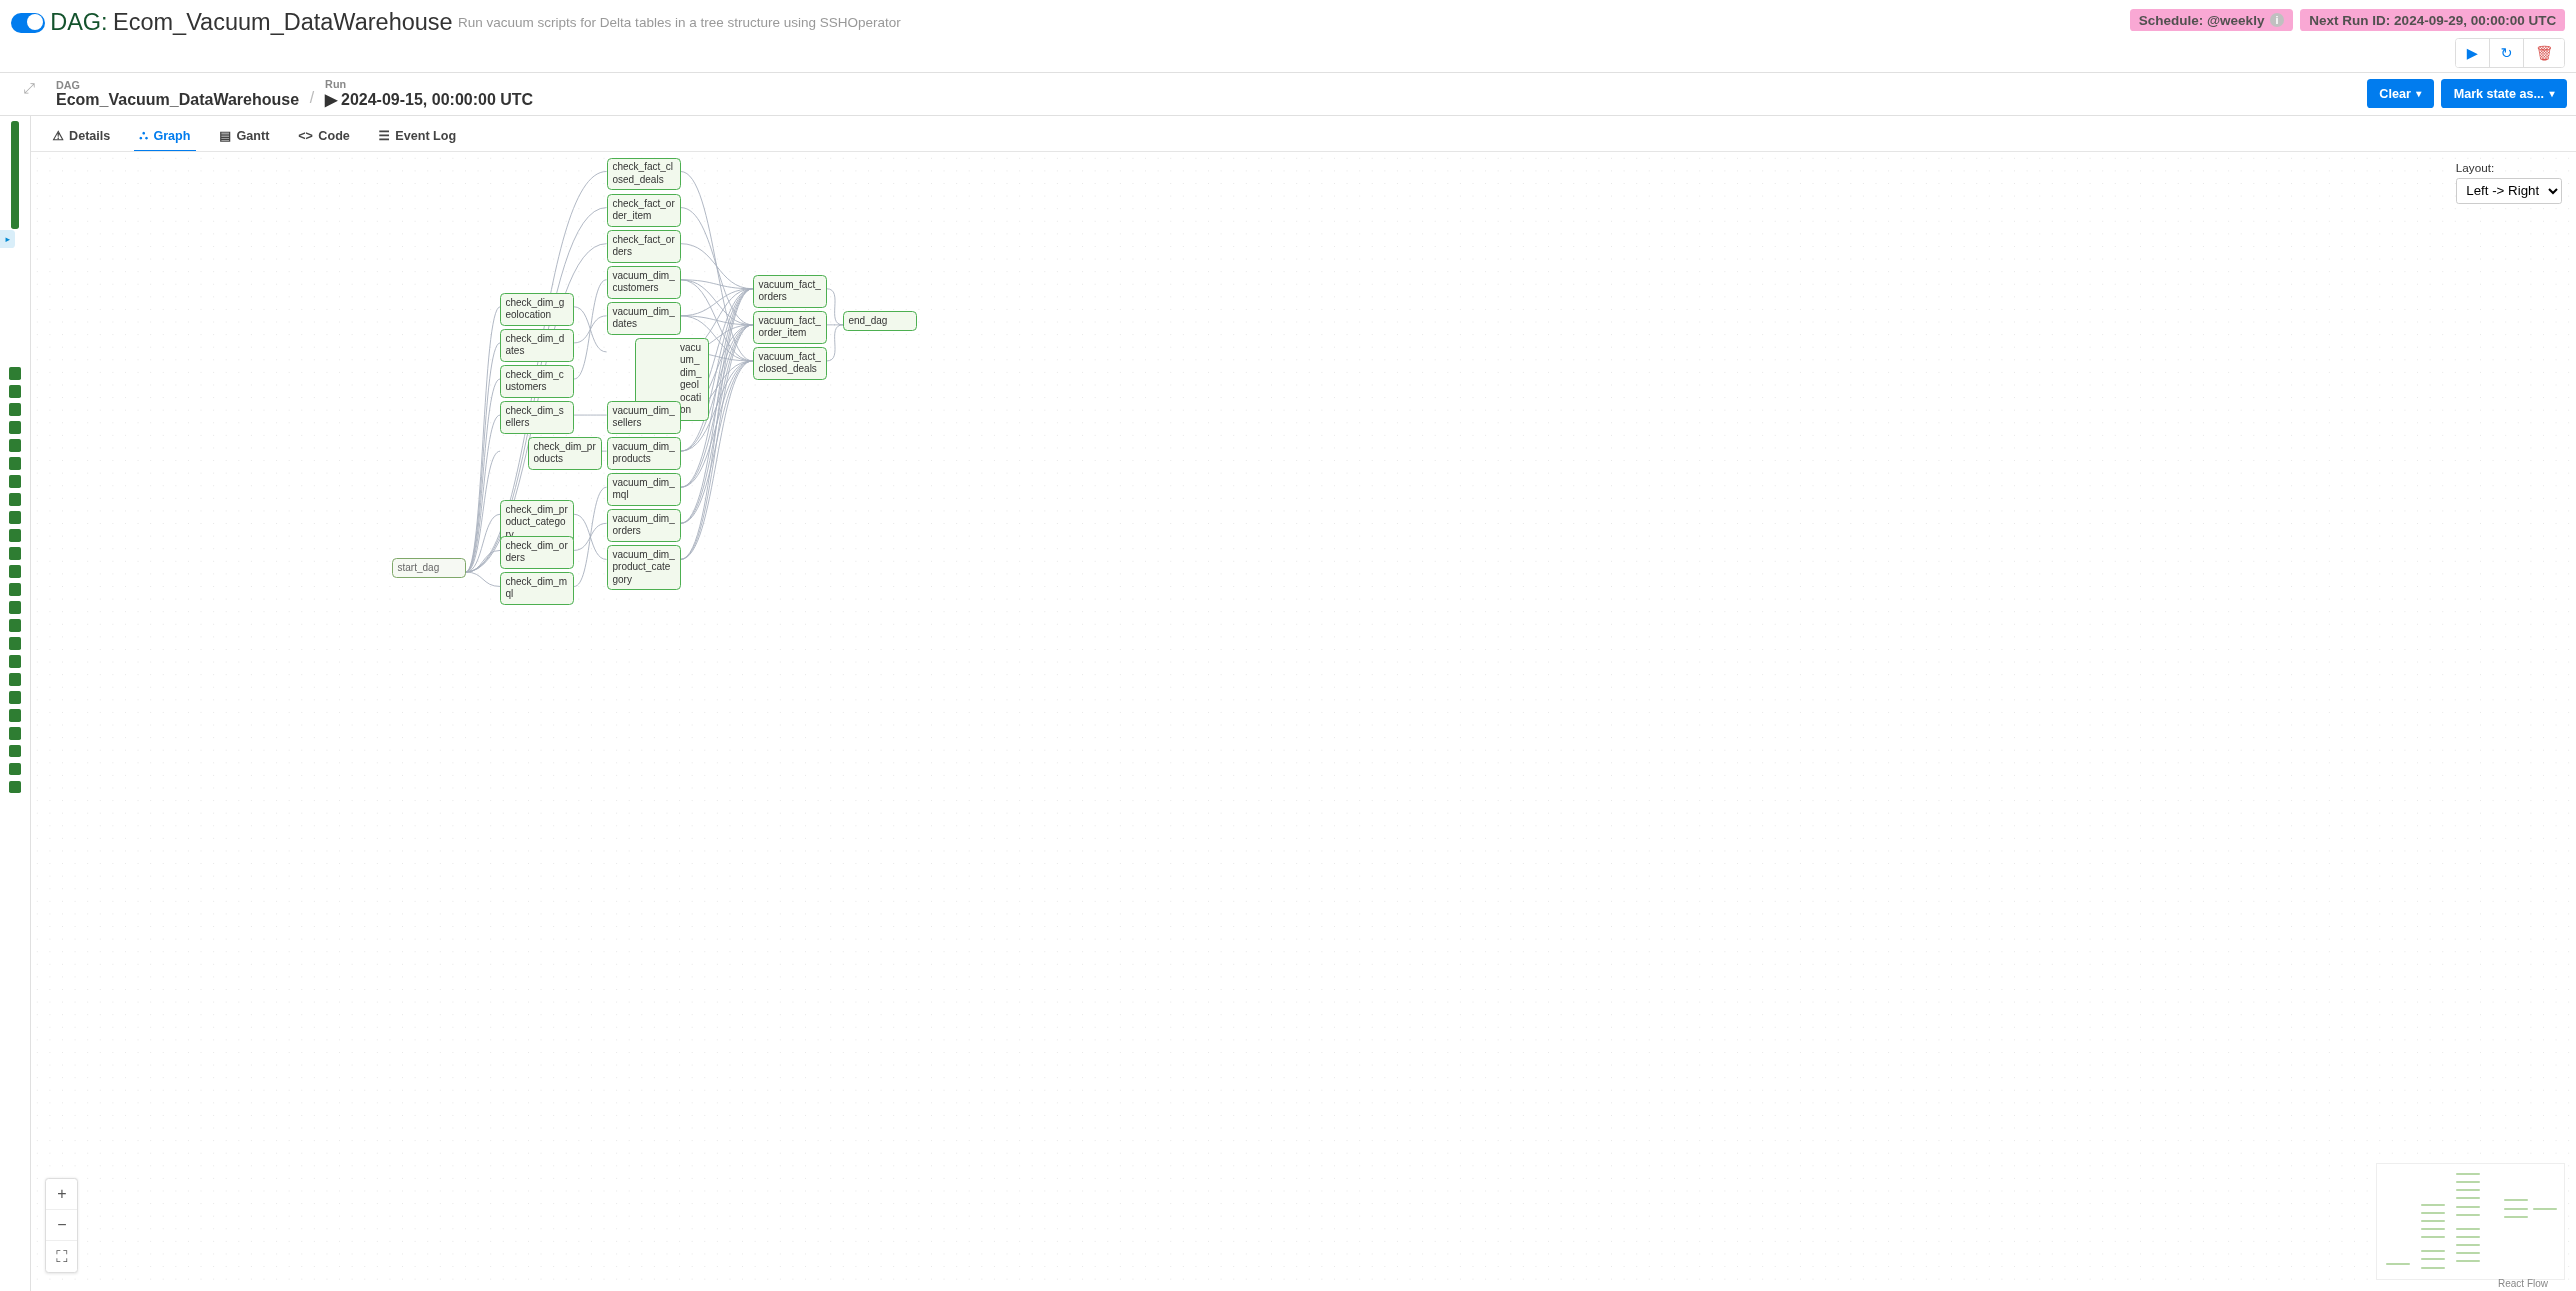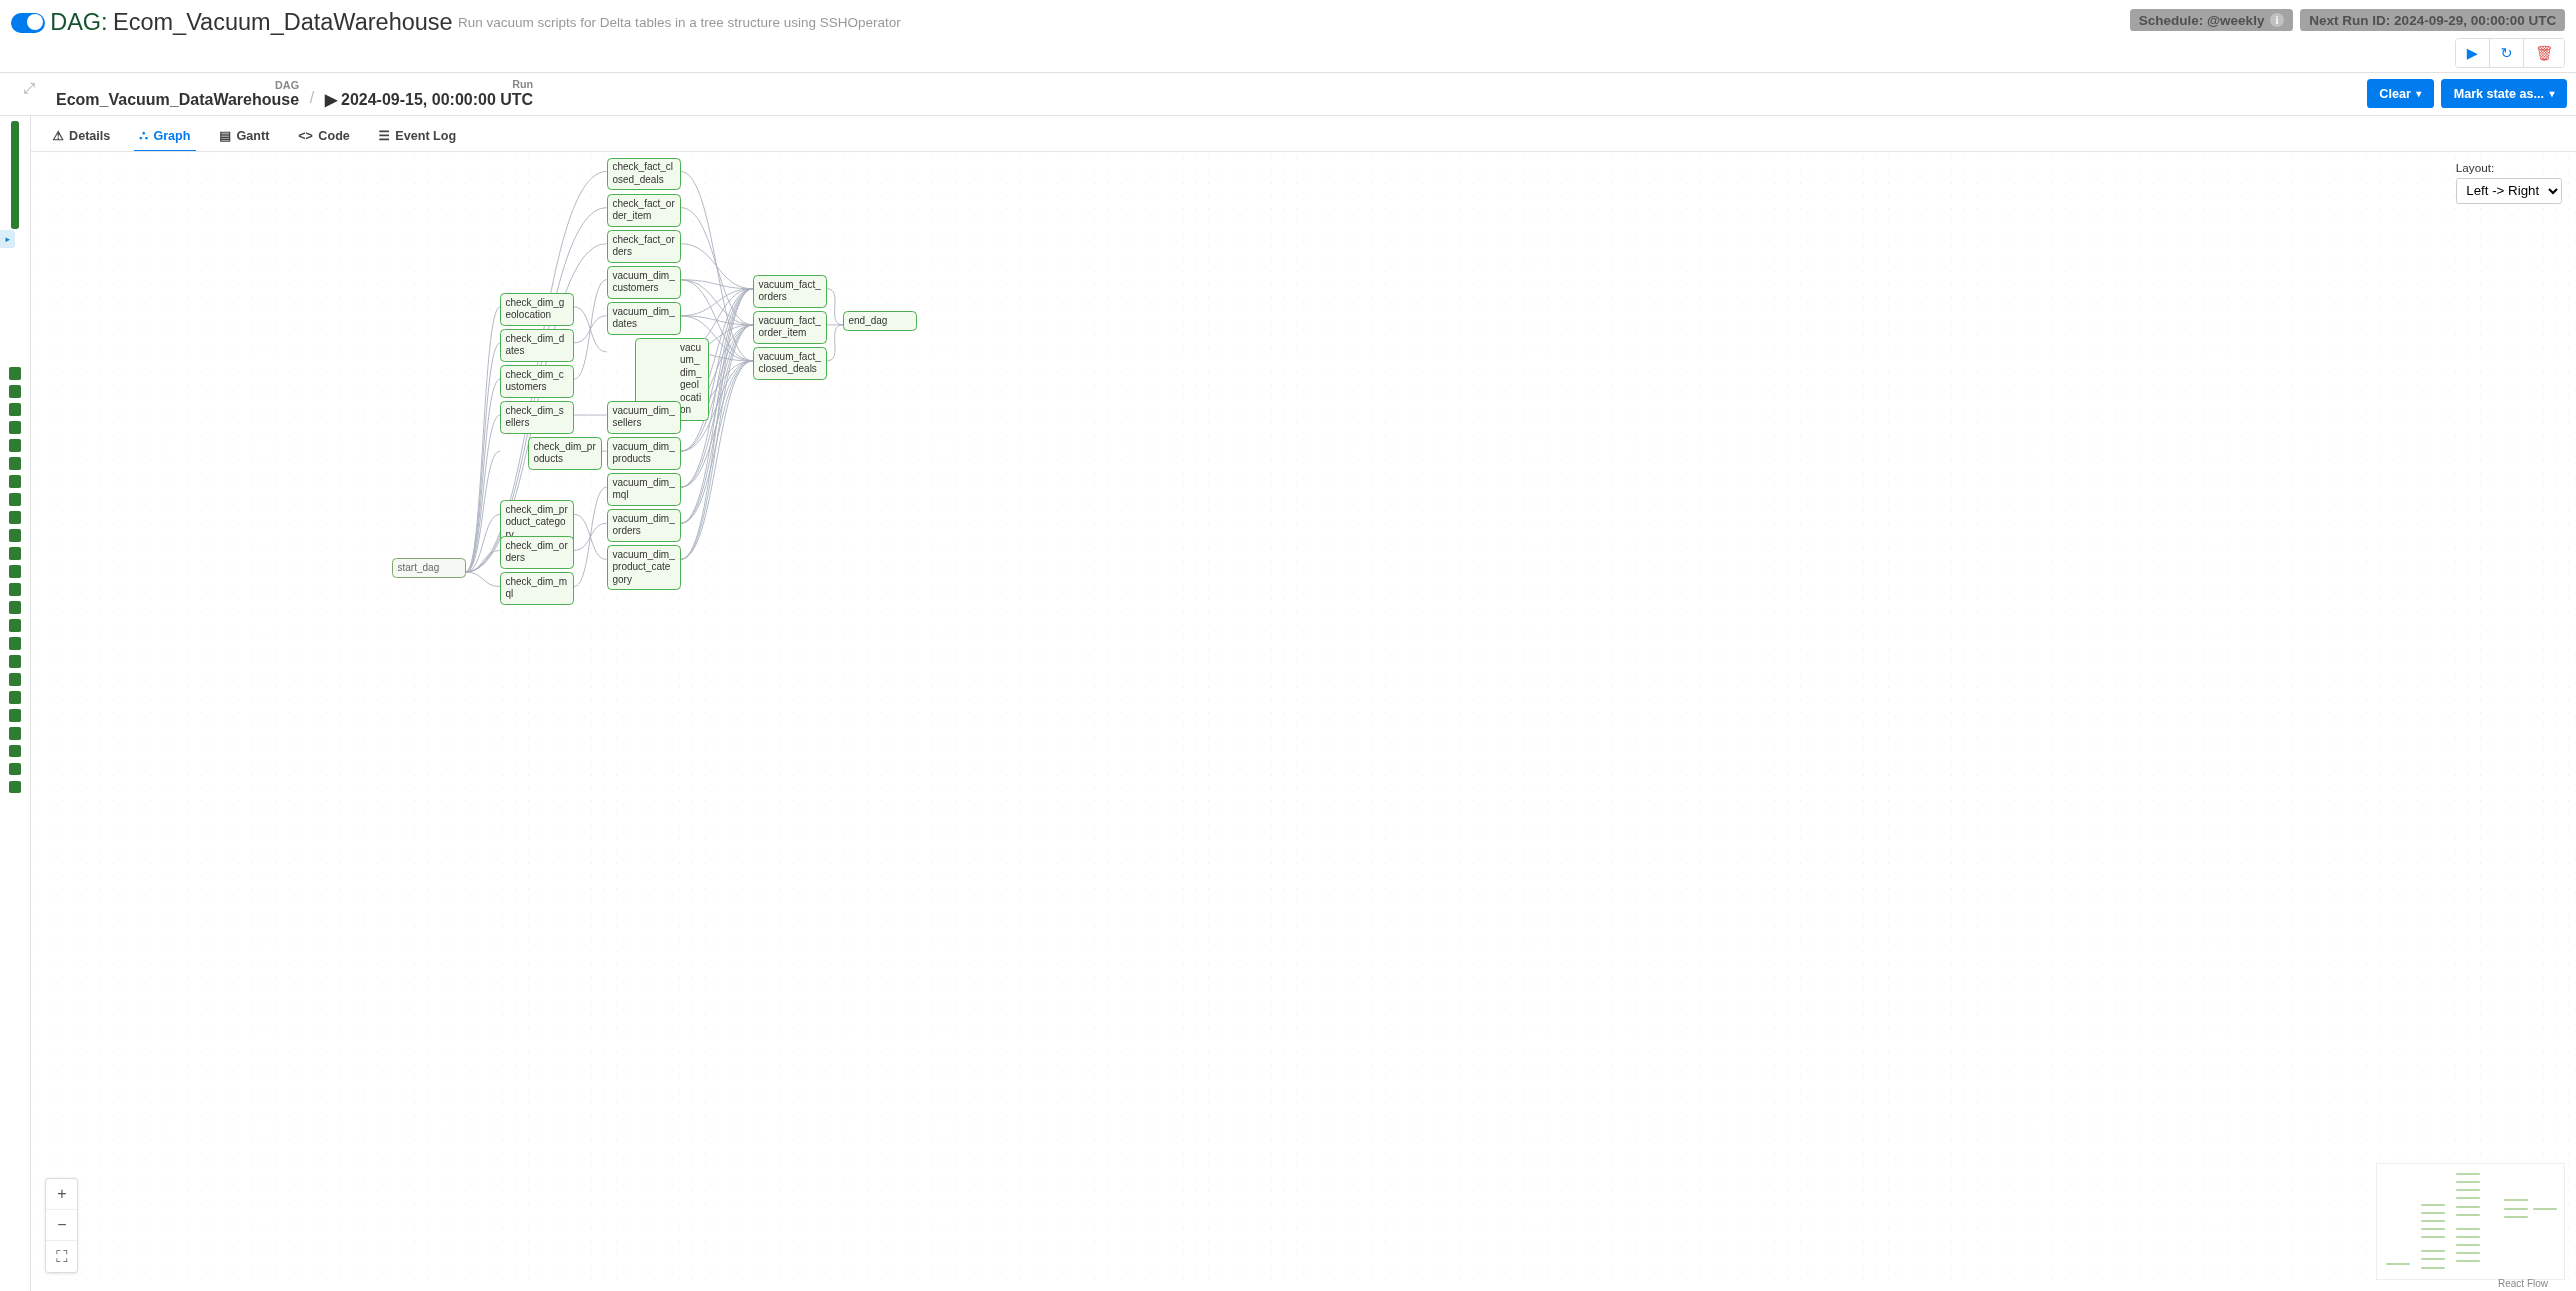--- a/index.html
+++ b/index.html
@@ -9,33 +9,33 @@
   
   .top-header { display: flex; align-items: flex-start; padding: 9px 10.8px 3.6px 10.8px; border-bottom: 0.9px solid #e0e0e0; gap: 9px; }
   .top-left { flex: 1; display: flex; flex-wrap: wrap; align-items: center; gap: 5.4px; }
   .toggle { width: 34px; height: 20px; background: #017cee; border-radius: 10px; position: relative; cursor: pointer; flex-shrink: 0; }
   .toggle::after { content:""; position:absolute; right:1.8px; top:1.8px; width:16px; height:16px; background:#fff; border-radius:50%; }
   .dag-label { font-size: 23.5px; color: #14532d; font-weight: 500; }
   .dag-name { font-size: 23.5px; color: #333; font-weight: 500; }
   .dag-desc { font-size: 13.5px; color: #999; line-height: 27px; }
   .top-right { display: flex; flex-direction: column; align-items: flex-end; gap: 7.2px; }
   .badge-row { display: flex; gap: 7.2px; }
-  .badge { background: #a3a3a3; padding: 3.6px 9px; border-radius: 3.6px; font-weight: 600; font-size: 13.5px; display:flex; align-items:center; gap:5.4px; color:#51504f;}
+  .badge { background: #f9a8d4; padding: 3.6px 9px; border-radius: 3.6px; font-weight: 600; font-size: 13.5px; display:flex; align-items:center; gap:5.4px; color:#51504f;}
   .info-circle { width:14.4px; height:14.4px; border-radius:50%; background:#c0c0c0; color:#fff; font-size:10.8px; display:inline-flex; align-items:center; justify-content:center; }
   .btn-row { display:flex; gap:0; border:0.9px solid #ddd; border-radius:3.6px; overflow:hidden; }
   .btn-row button { background:#fff; border:none; border-left:0.9px solid #ddd; padding:5.4px 10.8px; cursor:pointer; font-size:14.4px; }
   .btn-row button:first-child { border-left:none; }
   .btn-row .play { color:#017cee; }
   .btn-row .refresh { color:#017cee; }
   .btn-row .delete { color:#d9534f; }
 
   
   .sub-header { display:flex; align-items:center; padding: 5.4px 9px 5.4px 56px; border-bottom: 0.9px solid #e0e0e0; gap:9px; position:relative;}
   .expand-icon { position:absolute; left: 23.5px; top: 7.2px; color:#aaa; font-size:14.4px; cursor:pointer;}
-  .crumb-block { display:flex; flex-direction:column;align-items:flex-end; }
+  .crumb-block { display:flex; flex-direction:column; }
   .crumb-label { font-size:10.8px; color:#888; font-weight:600; }
   .crumb-value { font-size:16px; font-weight:600; color:#333; display:flex; align-items:center; gap:3.6px;}
   .slash { font-size:16px; color:#bbb; padding: 9px 1.8px 0 1.8px;}
   .sub-right { margin-left:auto; display:flex; gap:7.2px; }
   .blue-btn { background:#017cee; color:#fff; border:none; padding:7.2px 12.6px; border-radius:3.6px; font-weight:600; cursor:pointer; font-size:12.6px; display:flex; align-items:center; gap:5.4px;}
   .caret-down::after { content:"▾"; font-size:10px; }
 
   
   .main { flex:1; display:flex; min-height:0; position: relative;}
   .squares-col { width:31px; background:#fff; border-right:0.9px solid #e0e0e0; padding-top:5.4px; display:flex; flex-direction:column; align-items:center; gap:6.3px; position:relative;}

